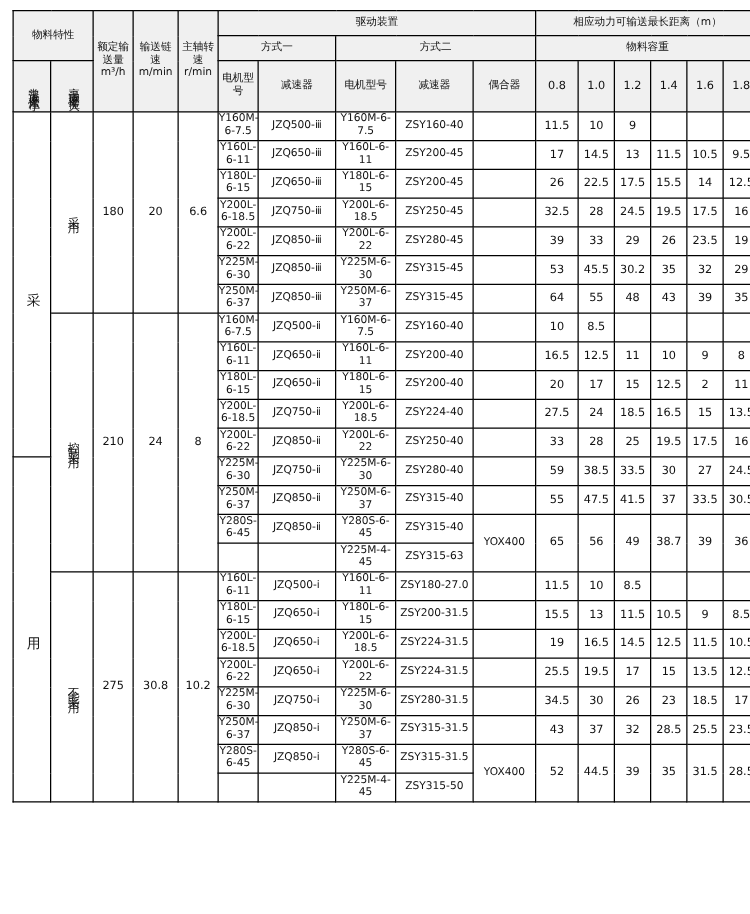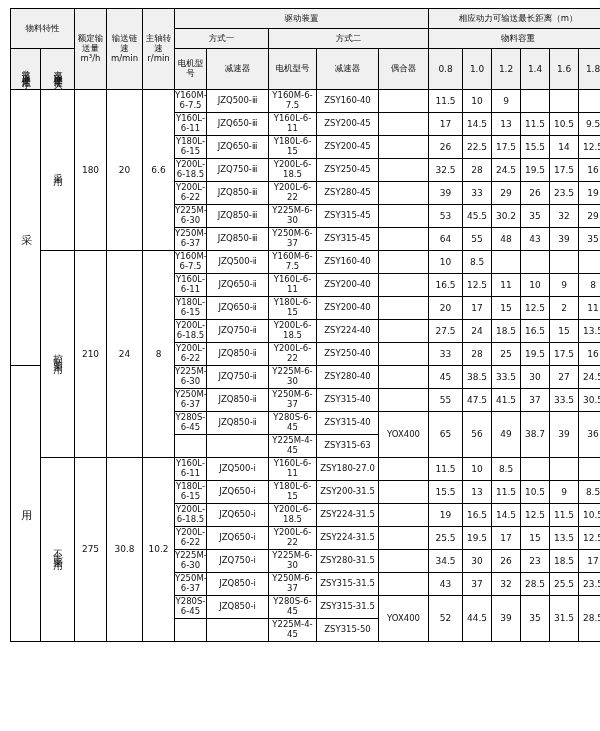--- a/index.html
+++ b/index.html
@@ -238,21 +238,21 @@
         <td class="num">17.5</td>
         <td class="num">16</td>
       </tr>
       <tr>
         <td rowspan="13" class="bigv">用</td>
         <td>Y225M-6-30</td>
         <td>JZQ750-ⅱ</td>
         <td>Y225M-6-30</td>
         <td>ZSY280-40</td>
         <td></td>
-        <td class="num">45</td>
+        <td class="num">59</td>
         <td class="num">38.5</td>
         <td class="num">33.5</td>
         <td class="num">30</td>
         <td class="num">27</td>
         <td class="num">24.5</td>
       </tr>
       <tr>
         <td>Y250M-6-37</td>
         <td>JZQ850-ⅱ</td>
         <td>Y250M-6-37</td>

